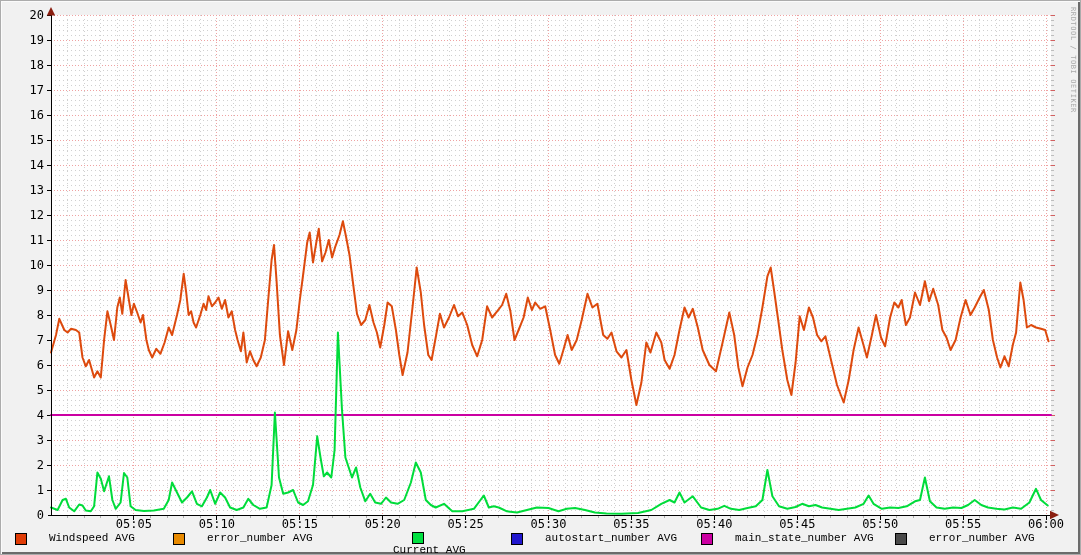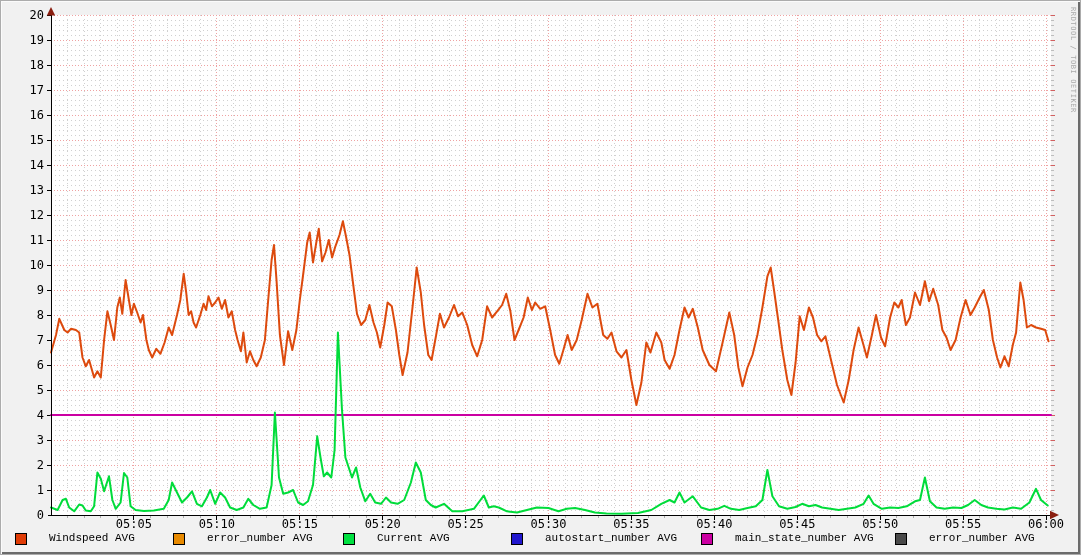--- a/index.html
+++ b/index.html
@@ -419,21 +419,21 @@
     </svg>
   <div id="legend">
       <div class="legend-item" style="left: 14px;">
         <span class="swatch" style="background: rgb(224, 60, 6);"></span>
         <span class="legend-label">Windspeed AVG</span>
       </div>
       <div class="legend-item" style="left: 172px;">
         <span class="swatch" style="background: rgb(232, 138, 0);"></span>
         <span class="legend-label">error_number AVG</span>
       </div>
-      <div class="legend-item" style="left: 342px;">
+      <div class="legend-item" style="left: 370px; flex-direction: column;">
         <span class="swatch" style="background: rgb(0, 224, 64);"></span>
         <span class="legend-label">Current AVG</span>
       </div>
       <div class="legend-item" style="left: 510px; text-align: center;">
         <span class="swatch" style="background: rgb(33, 23, 206);"></span>
         <span class="legend-label">autostart_number AVG</span>
       </div>
       <div class="legend-item" style="left: 700px; justify-content: space-between;">
         <span class="swatch" style="background: rgb(203, 0, 162);"></span>
         <span class="legend-label">main_state_number AVG</span>

